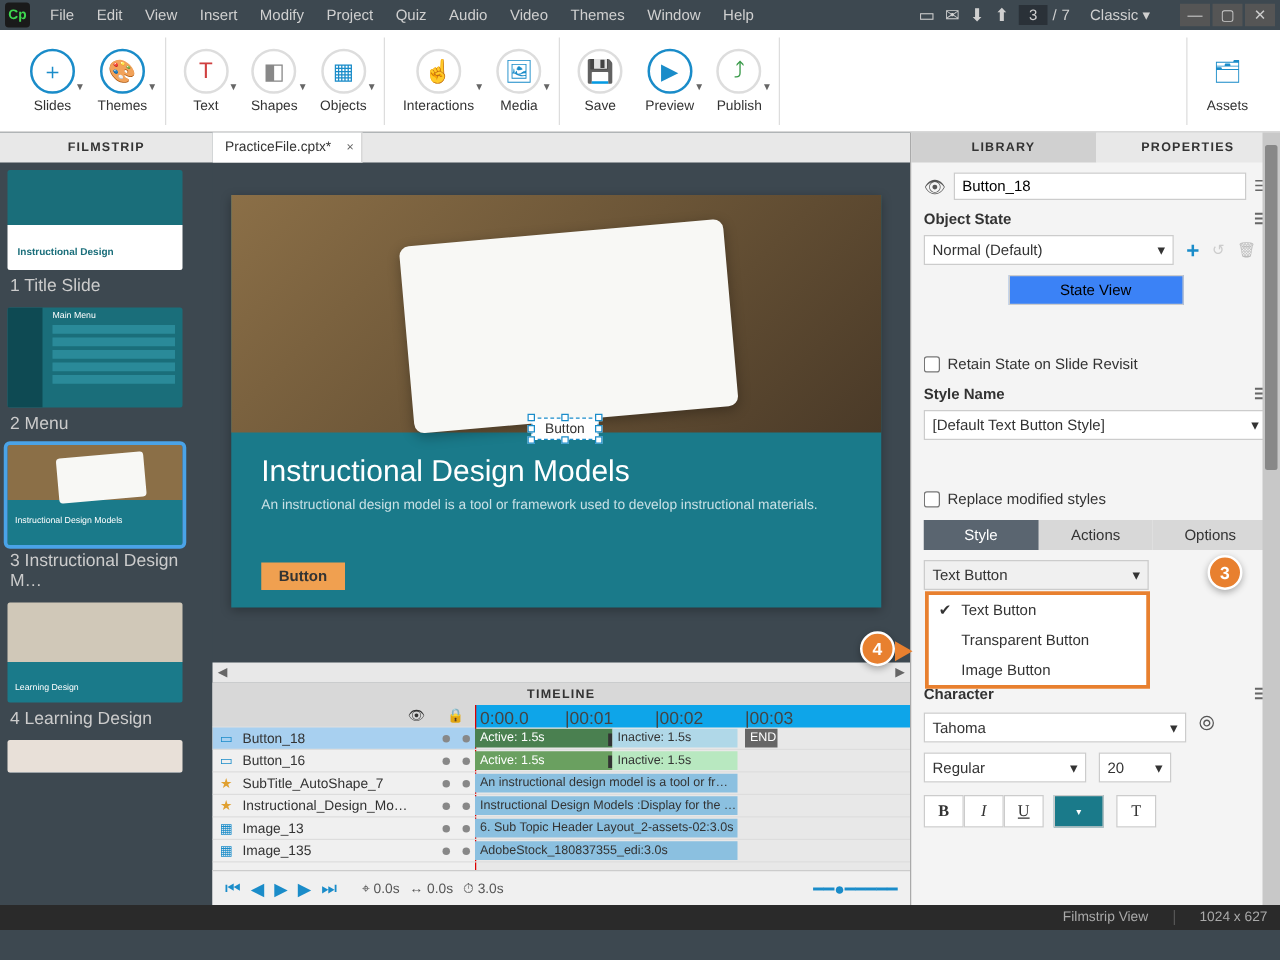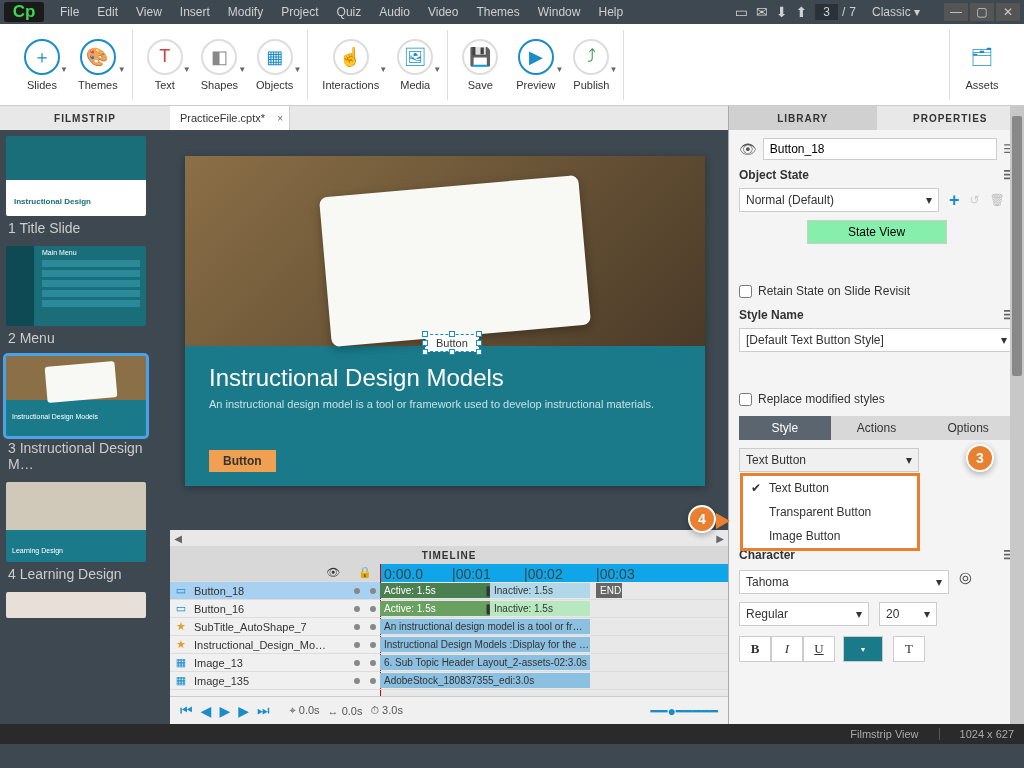--- a/index.html
+++ b/index.html
@@ -1,20 +1,20 @@
 <!DOCTYPE html>
 <html><head>
 <meta charset="utf-8">
 <style>
 * { box-sizing: border-box; margin: 0; padding: 0; font-family: "Segoe UI", Tahoma, sans-serif; }
 body { width: 1024px; height: 768px; background: #3d4850; overflow: hidden; font-size: 12px; color: #333; }
 
 
 .titlebar { height: 24px; background: #3d4850; display: flex; align-items: center; padding: 0 4px; }
-.app-logo { width: 40px; height: 20px; background: #1a1a1a; border-radius: 3px; display: flex; align-items: center; justify-content: center; color: #3ed64f; font-weight: bold; font-size: 17px; margin-right: 8px; }
+.app-logo { width: 20px; height: 20px; background: #1a1a1a; border-radius: 3px; display: flex; align-items: center; justify-content: center; color: #3ed64f; font-weight: bold; font-size: 11px; margin-right: 8px; }
 .menu-items { display: flex; gap: 2px; }
 .menu-item { color: #d0d0d0; padding: 2px 8px; font-size: 12px; cursor: pointer; }
 .titlebar-right { margin-left: auto; display: flex; align-items: center; gap: 8px; }
 .titlebar-icon { color: #d0d0d0; font-size: 14px; cursor: pointer; }
 .page-indicator { color: #d0d0d0; display: flex; align-items: center; gap: 4px; }
 .page-num { background: #2a3138; padding: 1px 8px; }
 .window-controls { display: flex; gap: 2px; margin-left: 8px; }
 .win-btn { width: 24px; height: 18px; background: #555; color: #ccc; display: flex; align-items: center; justify-content: center; font-size: 12px; cursor: pointer; }
 
 
@@ -92,21 +92,21 @@
 .eye-icon { font-size: 14px; color: #555; }
 .obj-name-input { flex: 1; height: 22px; border: 1px solid #ccc; padding: 0 6px; font-size: 12px; }
 .menu-dots { color: #666; font-size: 12px; }
 .section-head { display: flex; align-items: center; font-weight: bold; font-size: 12px; margin: 6px 0; }
 .section-head .menu-dots { margin-left: auto; }
 .state-select { width: 200px; height: 24px; border: 1px solid #ccc; background: #fff; padding: 0 6px; font-size: 12px; display: flex; align-items: center; justify-content: space-between; }
 .state-row { display: flex; align-items: center; gap: 10px; margin-bottom: 8px; }
 .state-plus { color: #1a8cc9; font-size: 18px; font-weight: bold; }
 .state-clock { color: #ccc; }
 .state-trash { color: #bbb; }
-.state-view-btn { width: 140px; height: 24px; border: 1px solid #ccc; background: #86efac; margin: 0 auto 10px; display: block; font-size: 12px; }
+.state-view-btn { width: 140px; height: 24px; border: 1px solid #ccc; background: #3b82f6; margin: 0 auto 10px; display: block; font-size: 12px; }
 .checkbox-row { display: flex; align-items: center; gap: 6px; font-size: 12px; margin-bottom: 10px; margin-top: 40px; }
 .style-select { width: 100%; height: 24px; border: 1px solid #ccc; background: #fff; padding: 0 6px; font-size: 12px; display: flex; align-items: center; justify-content: space-between; margin-bottom: 6px; }
 .sub-tabs { display: flex; margin: 8px 0; }
 .sub-tab { flex: 1; height: 24px; background: #d8d8d8; display: flex; align-items: center; justify-content: center; font-size: 12px; cursor: pointer; }
 .sub-tab.active { background: #5a6570; color: #fff; }
 .btn-type-select { width: 180px; height: 24px; border: 1px solid #ccc; background: #f0f0f0; padding: 0 6px; font-size: 12px; display: flex; align-items: center; justify-content: space-between; position: relative; }
 .dropdown-list { position: absolute; left: 0; top: 24px; width: 180px; background: #fff; border: 3px solid #e8802f; z-index: 10; }
 .dd-item { height: 24px; display: flex; align-items: center; padding: 0 8px; font-size: 12px; gap: 6px; }
 .dd-check { width: 12px; color: #333; }
 .callout { position: absolute; width: 28px; height: 28px; background: #e8802f; border-radius: 50%; display: flex; align-items: center; justify-content: center; color: #fff; font-weight: bold; font-size: 14px; border: 2px solid #fff; box-shadow: 0 2px 6px rgba(0,0,0,0.3); }

